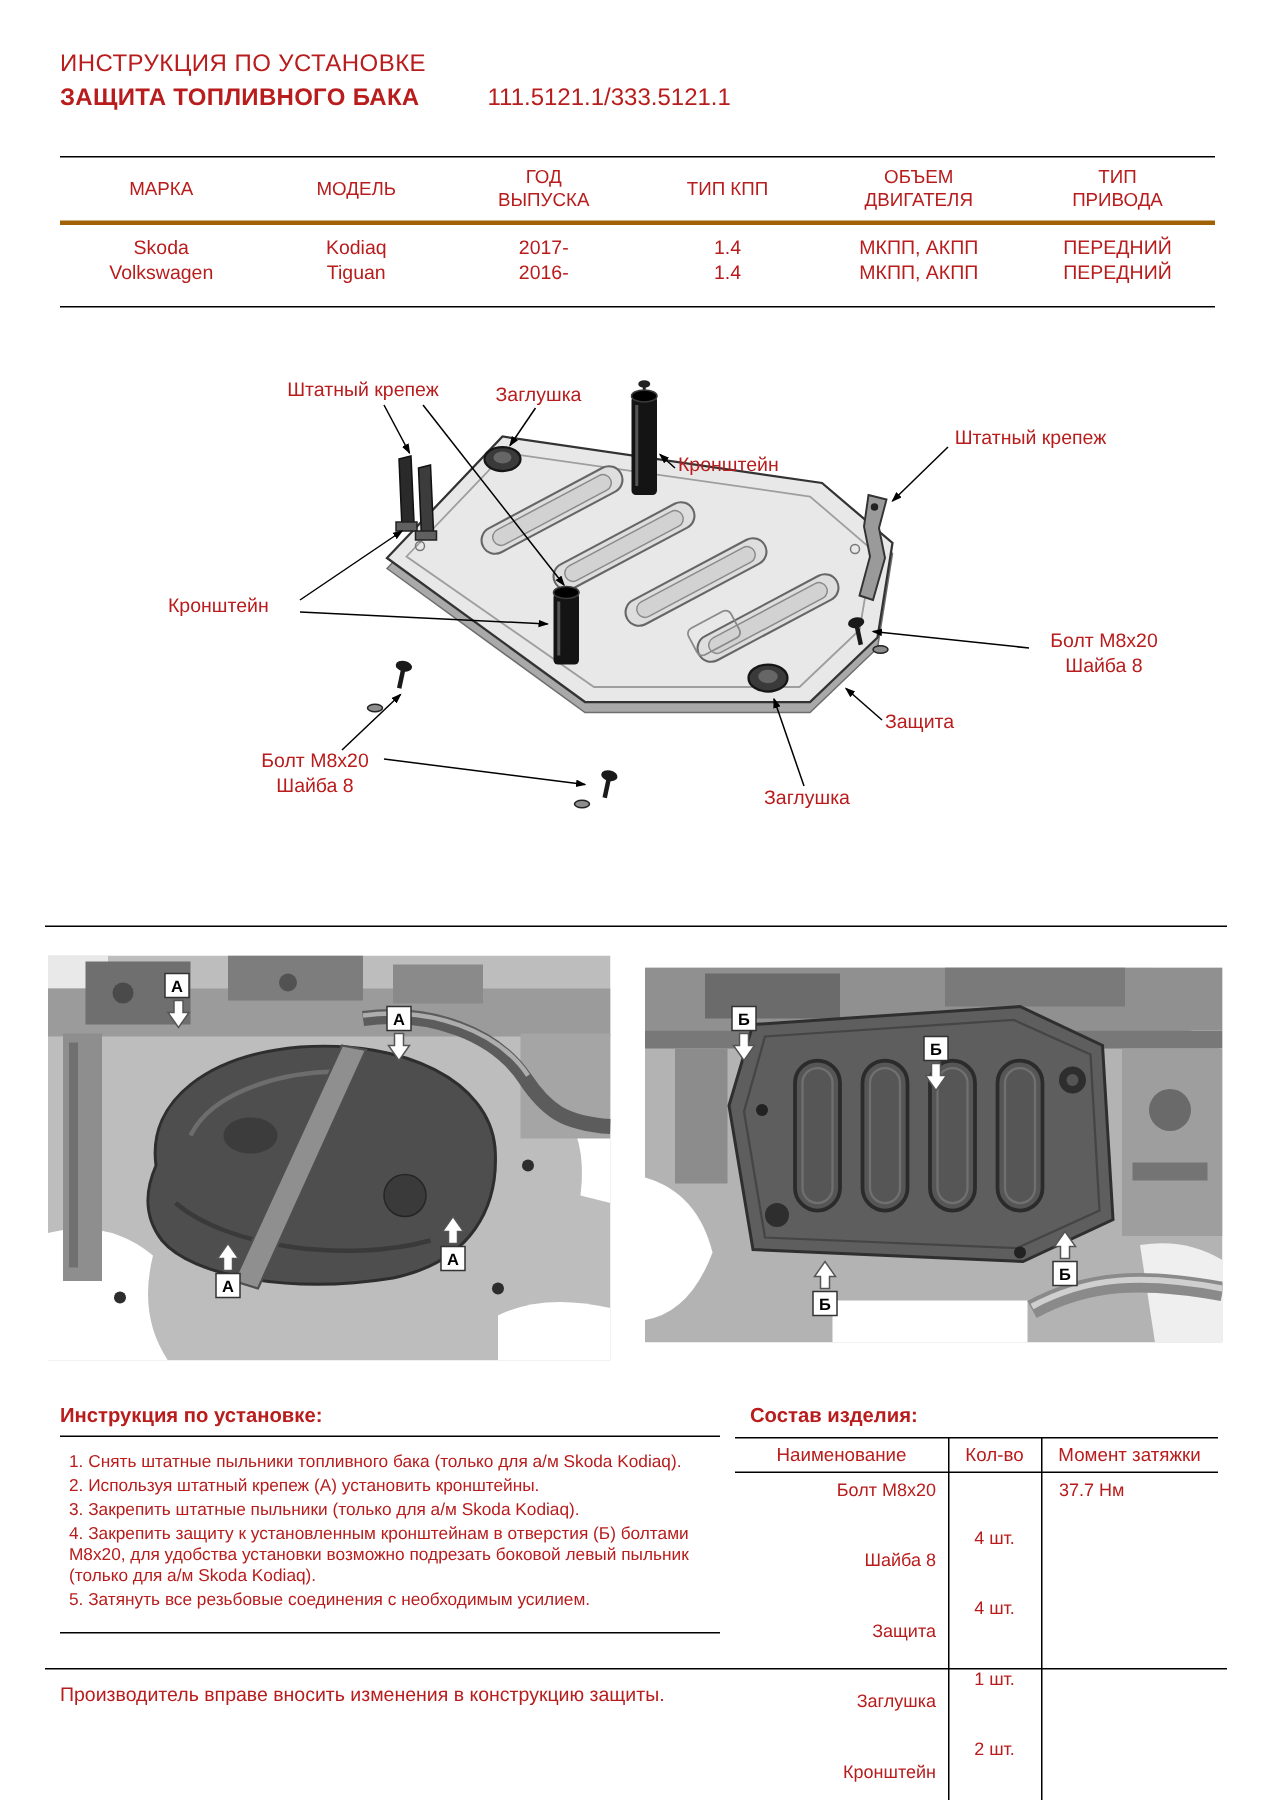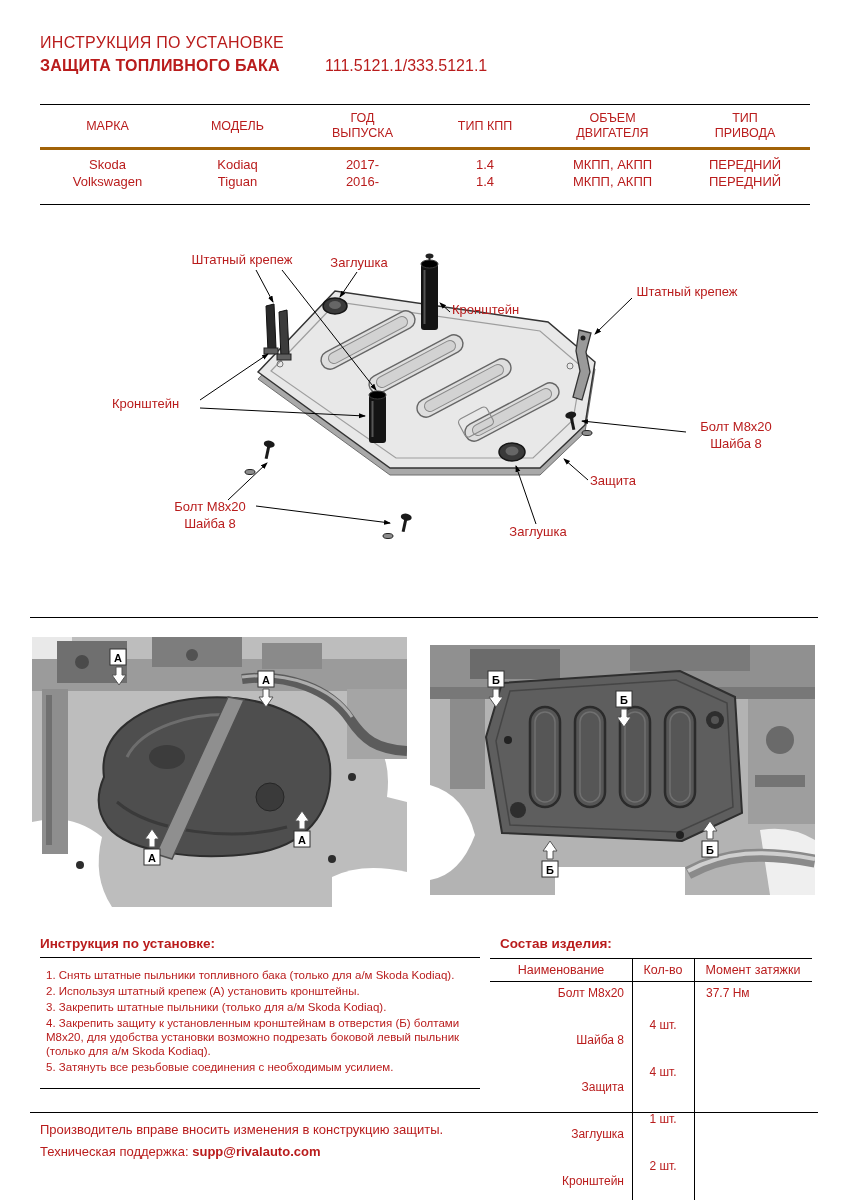--- a/index.html
+++ b/index.html
@@ -385,18 +385,14 @@
           <div class="ct-qty">4 шт.</div>
           <div class="ct-torque"></div>
         </div>
       </div>
       <div class="rule"></div>
     </div>
   </div>
 
   <div class="abs rule" style="left:30px; top:1112px; width:788px;"></div>
   <div class="abs foot-text" style="left:40px; top:1122px;">Производитель вправе вносить изменения в конструкцию защиты.</div>
-  <div class="abs foot-text" style="left:40px; top:1144px;">
-    <span>Техническая поддержка:</span>
-    <b>supp@rivalauto.com</b>
-  </div>
 
 </div>
 
 </body></html>

